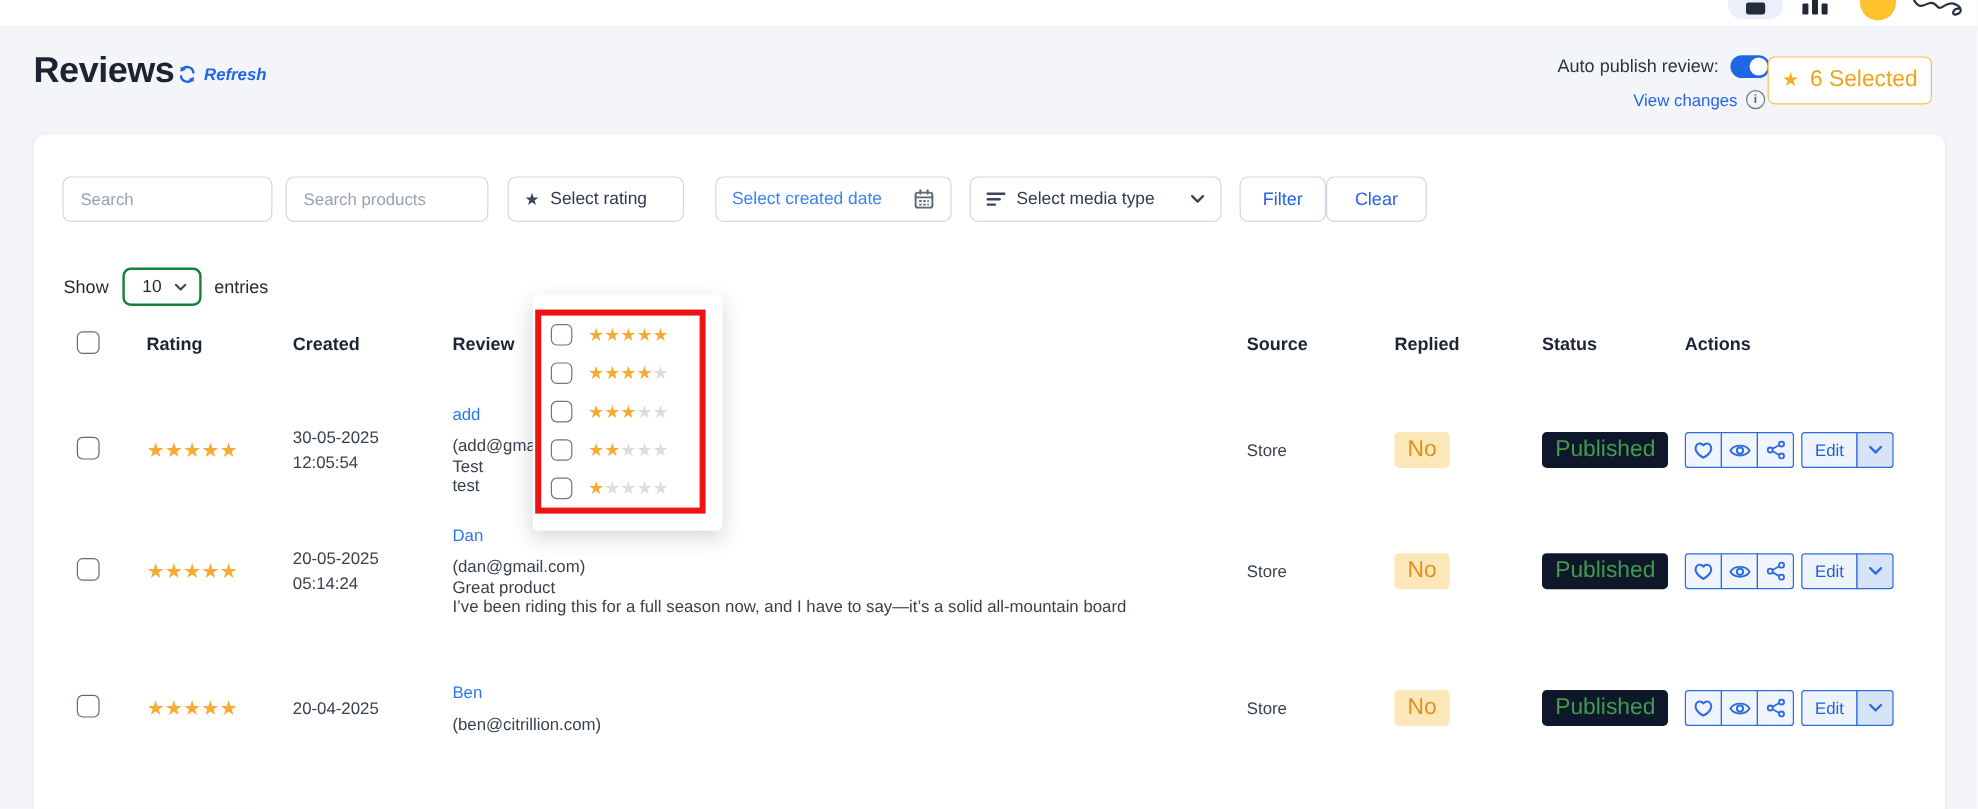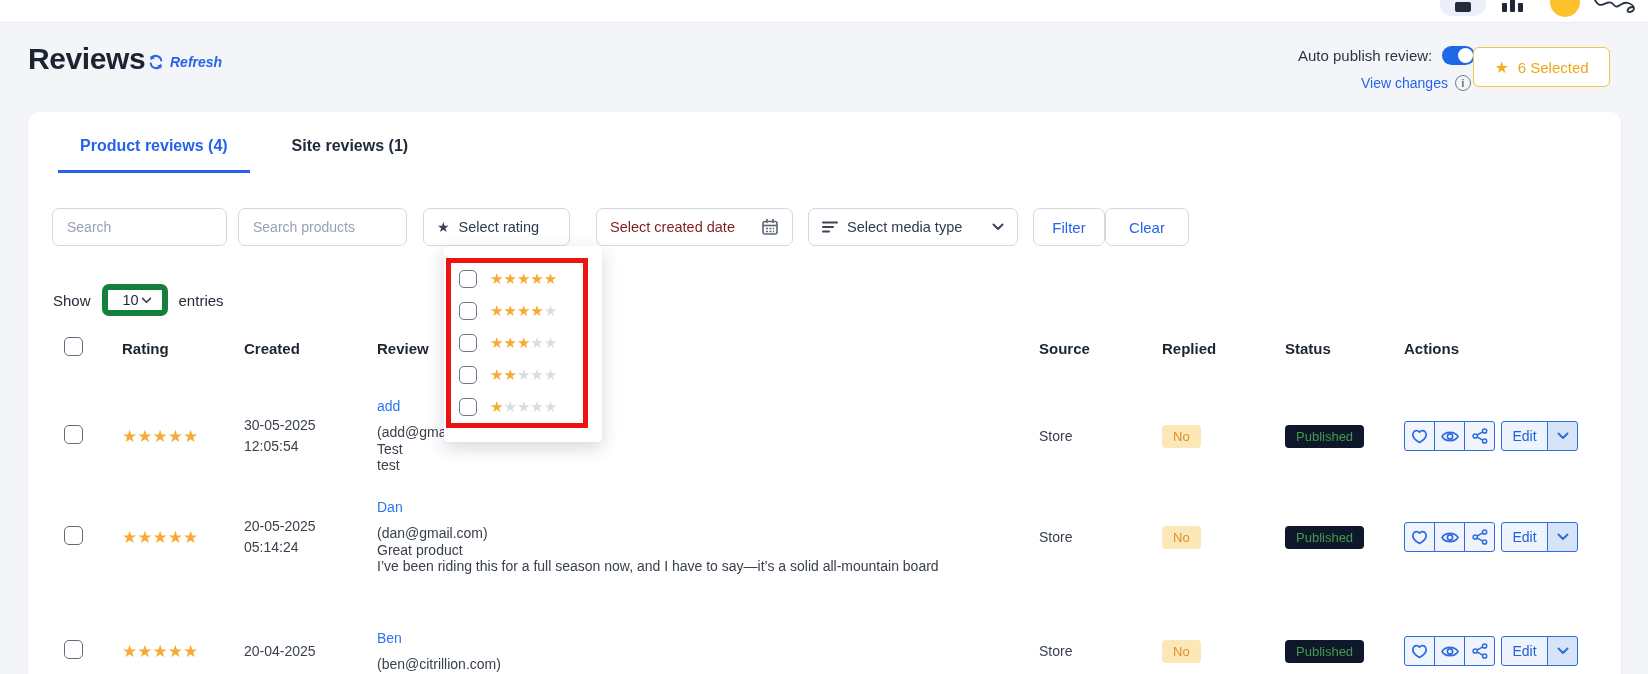--- a/index.html
+++ b/index.html
@@ -21,35 +21,35 @@
   .refresh-link { position:absolute; left:148px; top:54px; display:flex; align-items:center; gap:6px; color:#2563eb; font-size:14px; font-style:italic; font-weight:700; cursor:pointer; }
   .autopublish { position:absolute; left:1298px; top:46px; display:flex; align-items:center; gap:10px; }
   .autopublish .lbl { font-size:15px; font-weight:500; color:#2c3542; }
   .toggle { position:relative; width:33px; height:19px; border-radius:10px; background:#1e68e6; cursor:pointer; }
   .toggle .knob { position:absolute; top:2px; right:2px; width:15px; height:15px; border-radius:50%; background:#fff; }
   .viewchanges { position:absolute; left:1361px; top:75px; display:flex; align-items:center; gap:7px; }
   .viewchanges .vc-link { color:#2563eb; font-size:14px; font-weight:500; cursor:pointer; }
   .info-icon { width:16px; height:16px; border:1.3px solid #6f7b8a; border-radius:50%; color:#5b6673; font-size:10px; font-weight:700; display:flex; align-items:center; justify-content:center; }
   .selected-btn { position:absolute; left:1473px; top:47px; width:137px; height:40px; background:#fff; border:1px solid #f3c44f; border-radius:6px; display:flex; align-items:center; justify-content:center; gap:9px; cursor:pointer; }
   .selected-btn .star { color:#f2ae19; font-size:16px; }
-  .selected-btn .txt { color:#efa51a; font-size:15px; }
+  .selected-btn .txt { color:#efa51a; font-size:19px; }
 
   
   .card { position:absolute; left:28px; top:112px; width:1593px; height:780px; background:#fff; border-radius:10px; box-shadow:0 1px 3px rgba(30,40,60,0.08); }
 
   .tabs { display:flex; padding-left:30px; gap:20px; }
   .tab { padding:25px 22px 15px; font-size:16px; font-weight:600; color:#1f2937; cursor:pointer; border-bottom:3px solid transparent; }
   .tab.active { color:#2563eb; border-bottom-color:#2563eb; }
 
   .filters { display:flex; align-items:center; padding-left:24px; margin-top:35px; height:38px; font-size:14px; }
   .f-ctl { height:38px; border:1px solid #d3d8e0; border-radius:7px; background:#fff; }
   input.f-ctl { padding:0 14px; color:#303c4e; font-size:14px; font-family:"Liberation Sans",sans-serif; outline:none; }
   input.f-ctl::placeholder { color:#98a2b1; }
   .f-btn { display:flex; align-items:center; padding:0 13px; gap:9px; color:#2f3a4b; cursor:pointer; font-size:14.5px; }
-  .f-btn .ph { color:#7f1d1d; }
+  .f-btn .ph { color:#3b82f6; }
   .f-btn .spacer { flex:1; }
   .w-search { width:175px; }
   .w-products { width:169px; margin-left:11px; }
   .w-rating { width:147px; margin-left:16px; }
   .w-date { width:197px; margin-left:26px; }
   .w-status { width:145px; margin-left:15px; }
   .w-media { width:210px; margin-left:15px; }
   .w-filter { width:72px; margin-left:15px; justify-content:center; color:#2563eb; font-weight:500; font-size:15px; }
   .w-clear { width:84px; justify-content:center; color:#2563eb; font-weight:500; font-size:15px; }
   .dark-star { color:#3a4656; font-size:14px; }
@@ -57,33 +57,33 @@
   
   .rating-dropdown { position:absolute; left:416px; top:134px; width:158px; height:196px; background:#fff; border-radius:4px; box-shadow:0 6px 18px rgba(25,35,60,0.18); z-index:30; }
   .red-box { position:absolute; left:2px; top:12px; width:142px; height:170px; border:5px solid #ec1313; background:#fff; }
   .opt { height:32px; display:flex; align-items:center; padding-left:8px; gap:13px; cursor:pointer; }
   .cb { flex:none; width:18px; height:18px; border:1.6px solid #6b7788; border-radius:5px; background:#fff; cursor:pointer; }
   .stars span { font-size:15px; color:#f7ab33; }
   .stars span.off { color:#d9dde3; }
 
   
   .show-row { display:flex; align-items:center; margin:38px 0 0 25px; gap:11px; font-size:15px; color:#222b38; }
-  .entries-select { width:66px; height:32px; border:6px solid #15803d; border-radius:7px; display:flex; align-items:center; justify-content:space-between; padding:0 10px 0 15px; font-size:14.5px; color:#1f2835; cursor:pointer; background:#fff; }
+  .entries-select { width:66px; height:32px; border:2px solid #15803d; border-radius:7px; display:flex; align-items:center; justify-content:space-between; padding:0 10px 0 15px; font-size:14.5px; color:#1f2835; cursor:pointer; background:#fff; }
 
   
   table { margin:14px 0 0 36px; border-collapse:collapse; table-layout:fixed; width:1520px; }
   thead th { height:36px; text-align:left; font-size:15px; font-weight:700; color:#1c2633; vertical-align:middle; padding:0; }
   tbody td { height:114px; vertical-align:middle; padding:0; font-size:14px; color:#39414d; }
   tbody tr.first td { padding-top:26px; }
   td .cb, th .cb { display:inline-block; width:19px; height:19px; border:1.6px solid #5f6b7c; border-radius:5px; }
   .row-stars span { font-size:17px; color:#f7ab33; }
   .created div { line-height:21px; }
   .review .name { display:inline-block; color:#2b76f0; margin-bottom:10px; cursor:pointer; }
   .review .line { line-height:16.5px; }
-  .badge { display:inline-block; font-size:13px; padding:4px 11px; border-radius:4px; }
+  .badge { display:inline-block; font-size:19px; padding:4px 11px; border-radius:4px; }
   .badge-no { background:#fbe7b7; color:#df9122; }
   .badge-pub { background:#0f172a; color:#429a4d; }
 
   .actions-wrap { display:flex; align-items:flex-end; }
   .icon-group { display:flex; }
   .icon-btn { width:31px; height:30px; border:1px solid #2e6be0; background:#f0f5fd; display:flex; align-items:center; justify-content:center; margin-left:-1px; cursor:pointer; }
   .icon-btn:first-child { margin-left:0; border-radius:3px 0 0 3px; }
   .icon-btn:last-child { border-radius:0 3px 3px 0; }
   .edit-split { display:flex; margin-left:6px; }
   .edit-main { width:47px; height:30px; border:1px solid #2e6be0; background:#eef4fd; color:#2361d8; font-size:14px; display:flex; align-items:center; justify-content:center; border-radius:3px 0 0 3px; cursor:pointer; }
@@ -133,24 +133,20 @@
     <span class="info-icon">i</span>
   </div>
 
   <button class="selected-btn">
     <span class="star">★</span>
     <span class="txt">6 Selected</span>
   </button>
 
   <div class="card">
 
-    <div class="tabs">
-      <div class="tab active">Product reviews (4)</div>
-      <div class="tab">Site reviews (1)</div>
-    </div>
 
     <div class="filters">
       <input class="f-ctl w-search" placeholder="Search" style="">
       <input class="f-ctl w-products" placeholder="Search products" style="">
 
       <div class="f-ctl f-btn w-rating">
         <span class="dark-star">★</span>
         <span>Select rating</span>
       </div>
 

